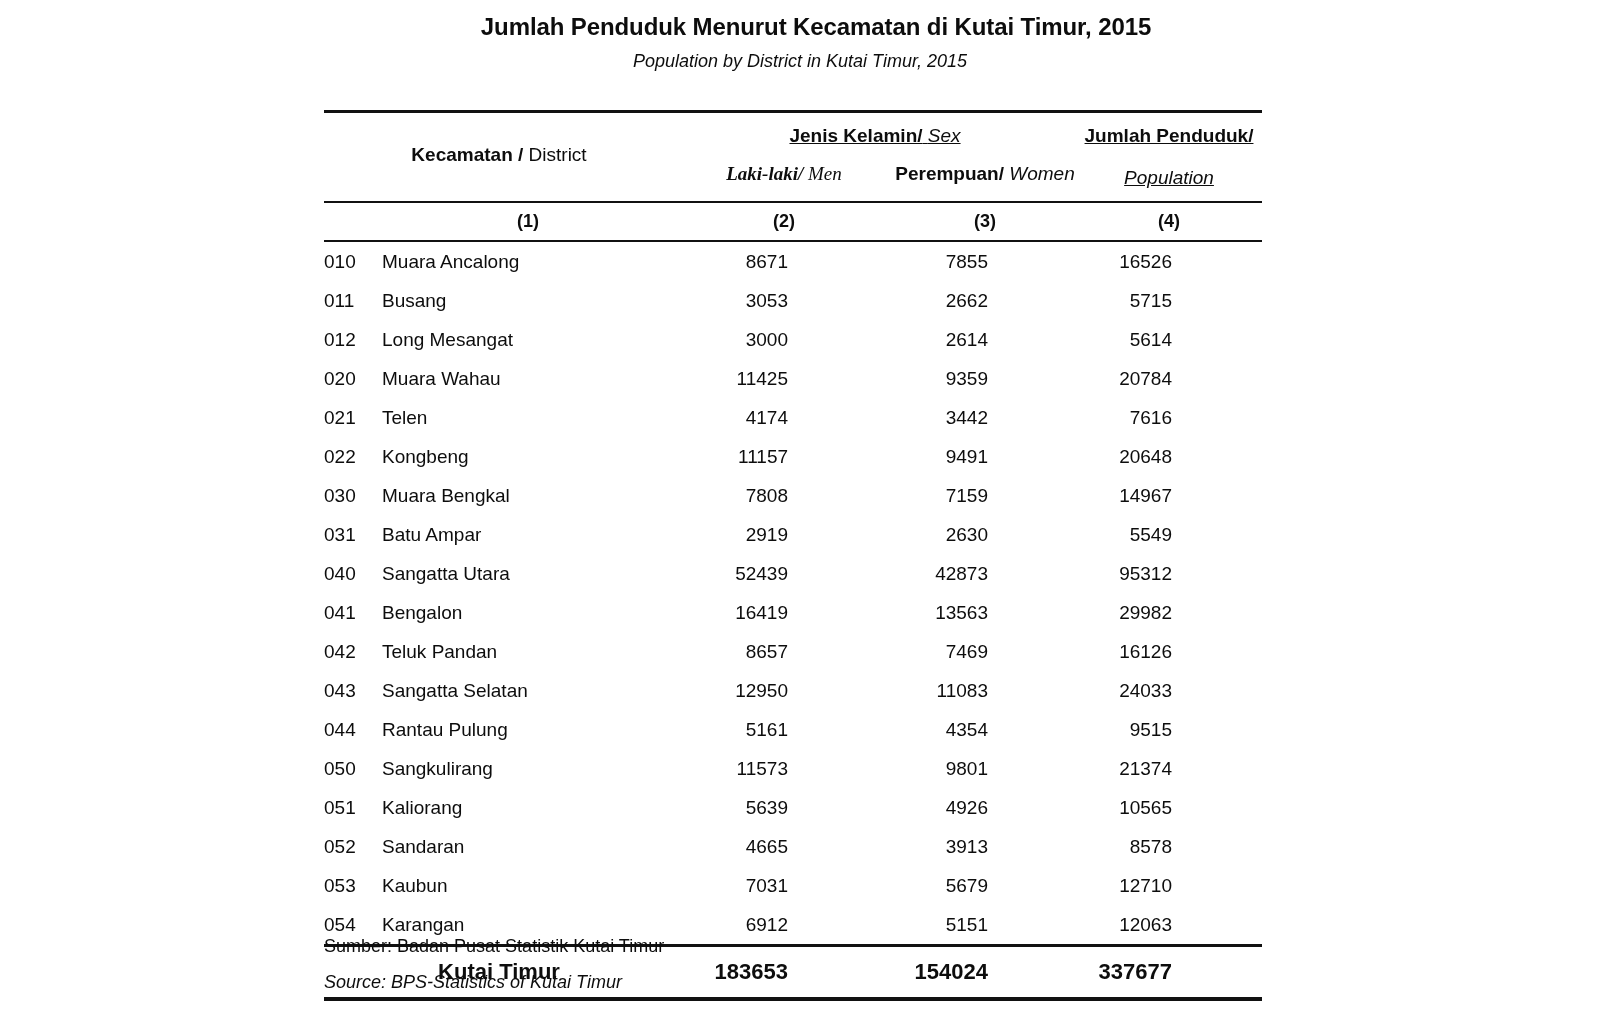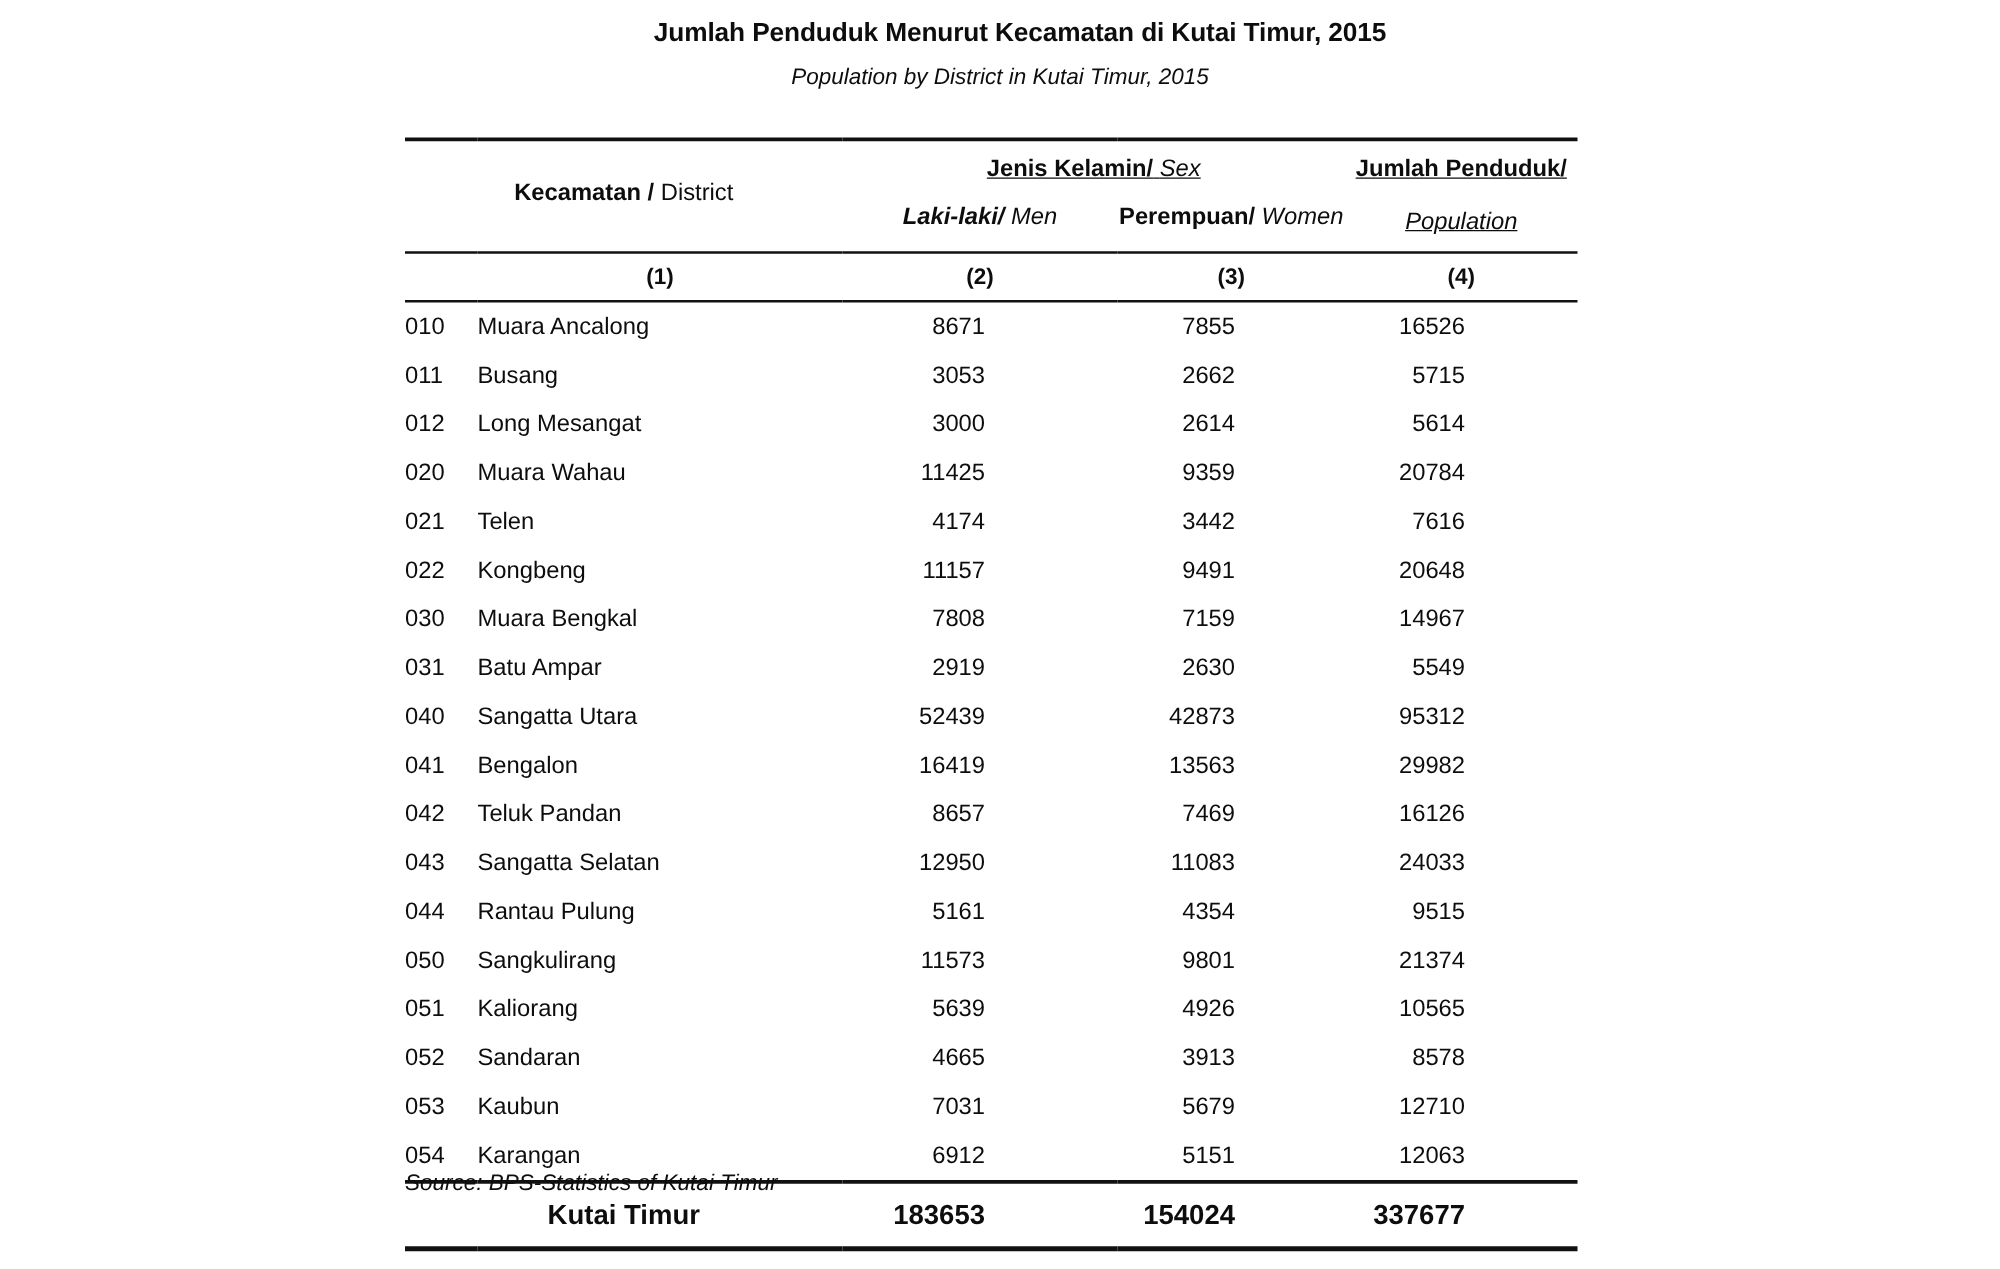--- a/index.html
+++ b/index.html
@@ -20,21 +20,21 @@
     width: 1600px;
     height: 1015px;
   }
 
   
   .title-block {
     padding-top: 12px;
     text-align: center;
   }
   .title-id {
-    font-size: 21px;
+    font-size: 24px;
     font-weight: bold;
     letter-spacing: -0.1px;
     line-height: 30px;
     margin-left: 32px;
   }
   .title-en {
     font-size: 18px;
     font-style: italic;
     line-height: 30px;
     margin-top: 4px;
@@ -91,21 +91,21 @@
   }
   .hdr-sub {
     text-align: center;
     font-size: 19px;
     font-weight: bold;
     padding: 8px 0 14px 0;
     vertical-align: bottom;
     line-height: 26px;
     white-space: nowrap;
   }
-  .hdr-sub.bi { font-style: italic; }
+  .hdr-sub.bi { font-style: italic; font-family: Liberation Serif, serif; }
   .hdr-sub .it {
     font-weight: normal;
     font-style: italic;
   }
 
   .numrow td {
     text-align: center;
     font-size: 18px;
     font-weight: bold;
     padding: 8px 0 8px 0;
@@ -351,16 +351,17 @@
           <td class="tot-label" colspan="2" style="border-top:3px solid #111">Kutai Timur</td>
           <td class="num male" style="border-top:3px solid #111">183653</td>
           <td class="num fem" style="border-top:3px solid #111">154024</td>
           <td class="num total" style="border-top:3px solid #111">337677</td>
         </tr>
       </tfoot>
     </table>
   </div>
 
   <div class="source">
+    <div class="source-id">Sumber: Badan Pusat Statistik Kutai Timur</div>
     <div class="source-en">Source: BPS-Statistics of Kutai Timur</div>
   </div>
 
 </div>
 
 </body></html>

